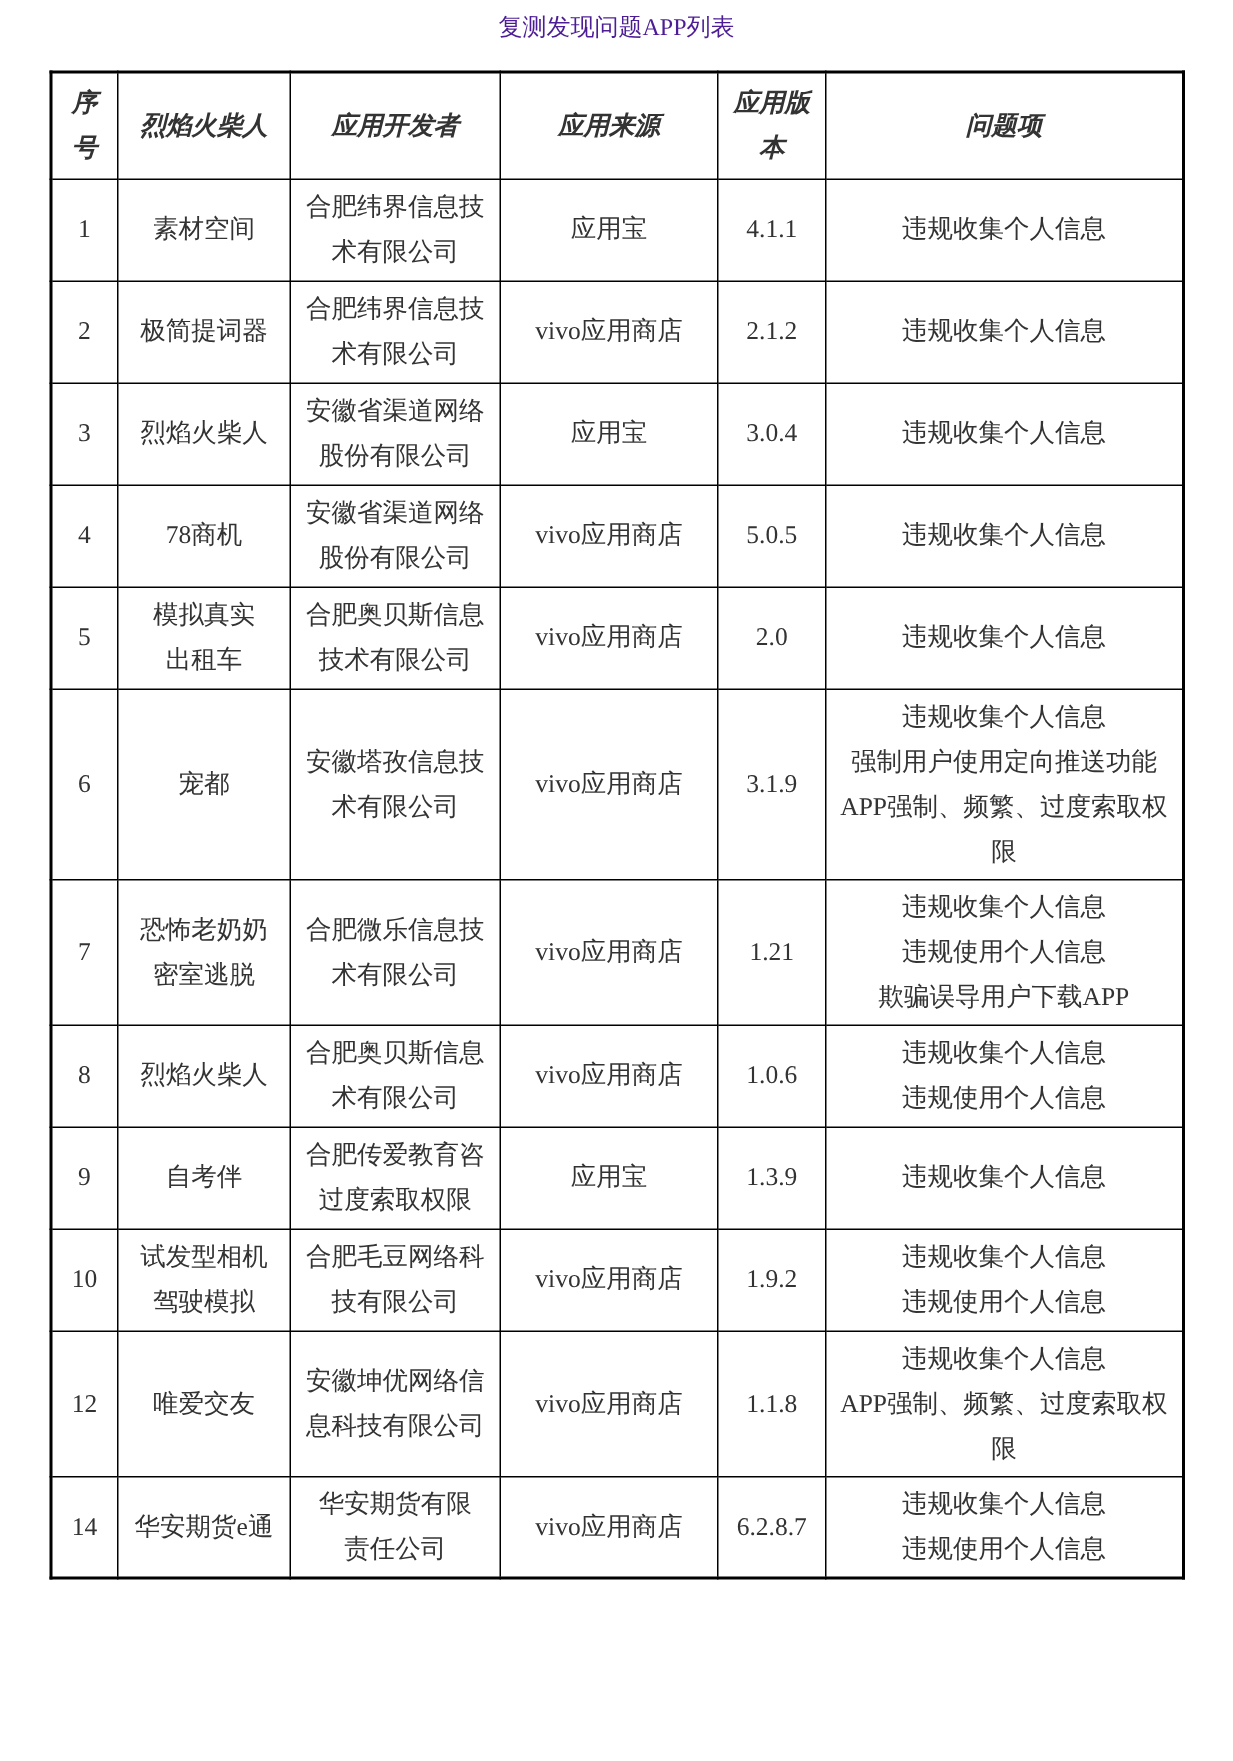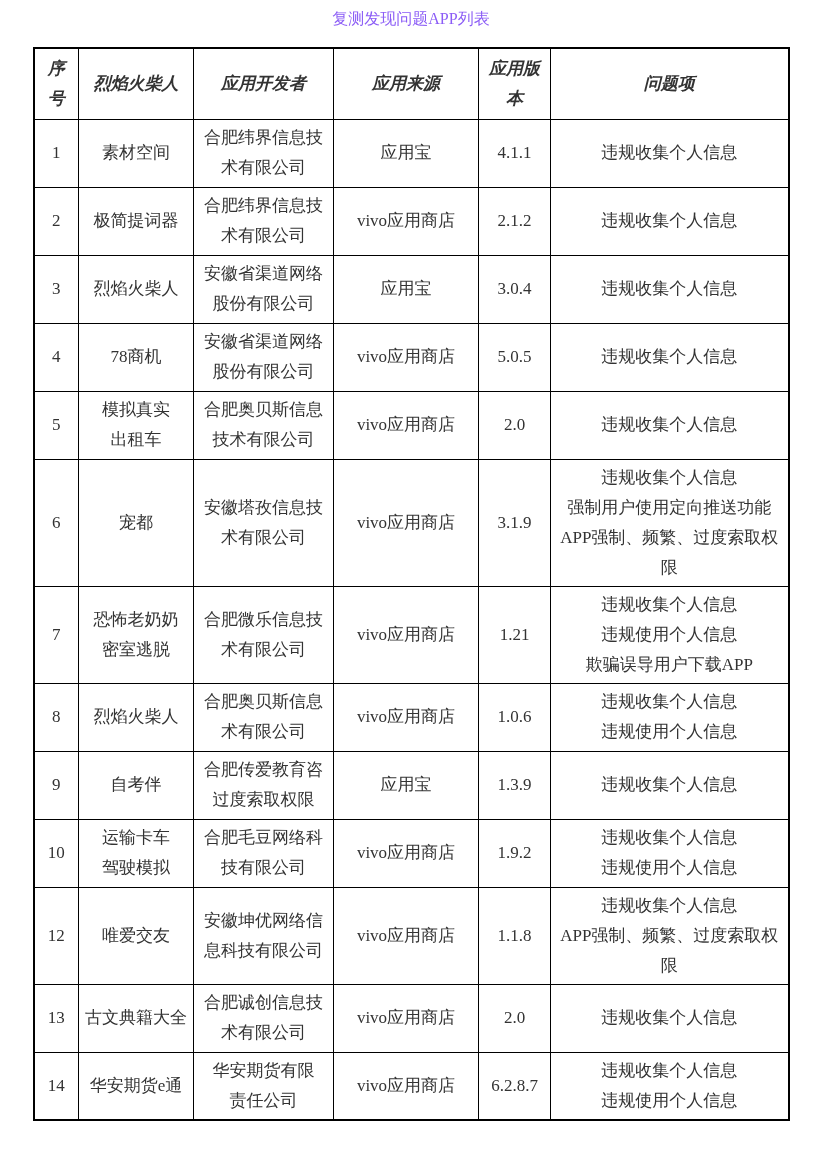--- a/index.html
+++ b/index.html
@@ -15,21 +15,21 @@
     width: 822px;
     height: 1174px;
     background: #ffffff;
     overflow: hidden;
   }
   .title {
     text-align: center;
     padding-top: 9px;
     font-size: 16px;
     line-height: 20px;
-    color: #8b5cf6;
+    color: #4c1d95;
   }
   table.app-table {
     border-collapse: collapse;
     margin: 18px auto 0 auto;
     border: 2px solid #000000;
     table-layout: fixed;
   }
   table.app-table th,
   table.app-table td {
     border: 1px solid #000000;
@@ -164,47 +164,38 @@
           <td>9</td>
           <td>自考伴</td>
           <td>合肥传爱教育咨
 过度索取权限</td>
           <td>应用宝</td>
           <td>1.3.9</td>
           <td>违规收集个人信息</td>
         </tr>
         <tr>
           <td>10</td>
-          <td>运输卡车
+          <td>试发型相机
 驾驶模拟</td>
           <td>合肥毛豆网络科
 技有限公司</td>
           <td>vivo应用商店</td>
           <td>1.9.2</td>
           <td>违规收集个人信息
 违规使用个人信息</td>
         </tr>
         <tr>
           <td>12</td>
           <td>唯爱交友</td>
           <td>安徽坤优网络信
 息科技有限公司</td>
           <td>vivo应用商店</td>
           <td>1.1.8</td>
           <td>违规收集个人信息
 APP强制、频繁、过度索取权限</td>
-        </tr>
-        <tr>
-          <td>13</td>
-          <td>古文典籍大全</td>
-          <td>合肥诚创信息技
-术有限公司</td>
-          <td>vivo应用商店</td>
-          <td>2.0</td>
-          <td>违规收集个人信息</td>
         </tr>
         <tr>
           <td>14</td>
           <td>华安期货e通</td>
           <td>华安期货有限
 责任公司</td>
           <td>vivo应用商店</td>
           <td>6.2.8.7</td>
           <td>违规收集个人信息
 违规使用个人信息</td>

